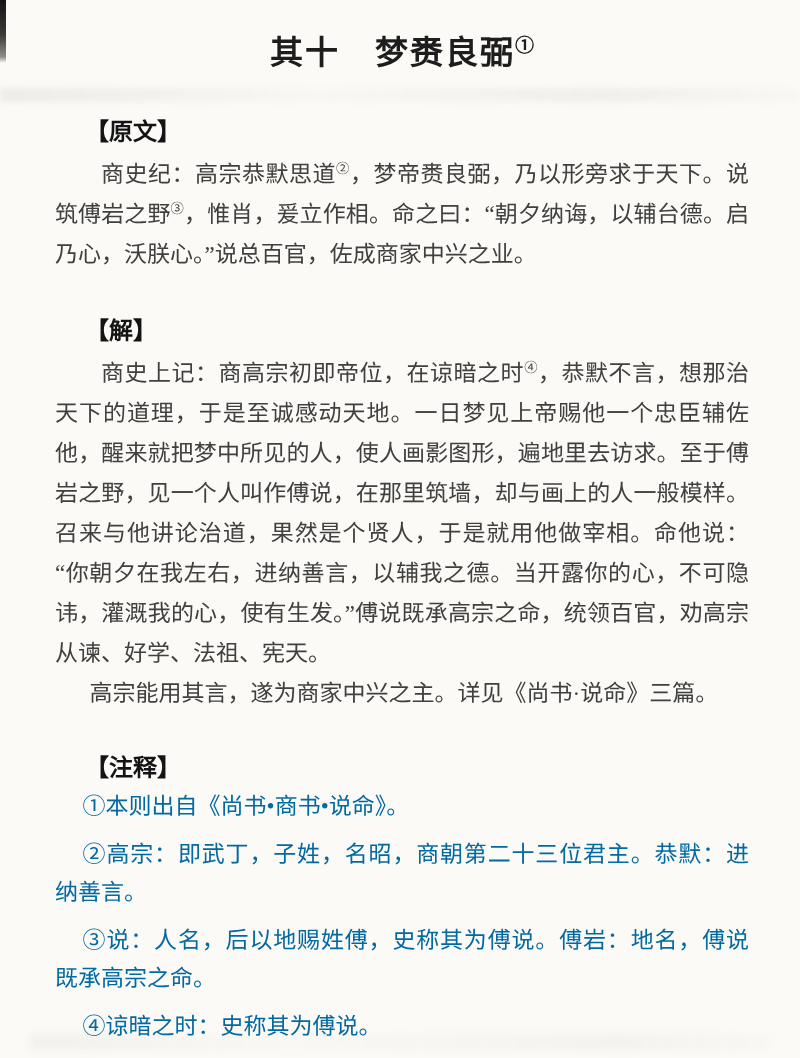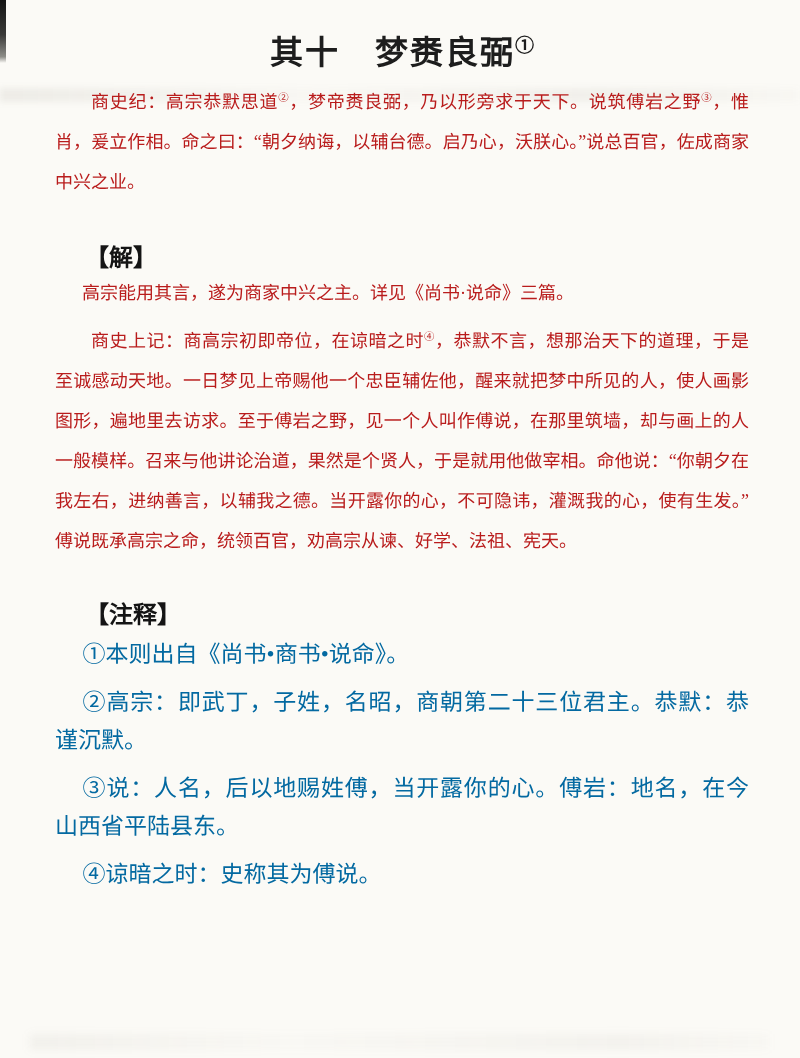--- a/index.html
+++ b/index.html
@@ -51,25 +51,25 @@
     font-size: 24px;
     font-weight: 700;
     color: #141414;
     line-height: 1.2;
   }
   .sec-header.h-original { margin-top: 44px; }
   .sec-header.h-jie      { margin-top: 42px; }
   .sec-header.h-notes    { margin-top: 40px; font-family: Liberation Serif, serif; }
   .para {
     margin: 8px 0 0 0;
-    font-size: 18px;
+    font-size: 23px;
     line-height: 40px;
     text-align: justify;
     text-indent: 2em;
-    color: #b91c1c;
+    color: #404040;
   }
   .para.second { text-indent: 1.5em; margin-top: 0; }
   .note {
     margin: 0 0 10px 0;
     font-size: 23px;
     line-height: 38px;
     text-align: justify;
     text-indent: 1.2em;
     color: #0369a1;
   }
@@ -80,30 +80,31 @@
 
 <div class="scan-bar"></div>
 <div class="scan-smudge-top"></div>
 <div class="scan-smudge-bottom"></div>
 
 <div class="page">
 
   <h1 class="title"><span>其十　梦赉良弼</span><sup class="sup">①</sup></h1>
 
   <section>
+    <h2 class="sec-header h-original">【原文】</h2>
     <p class="para">商史纪：高宗恭默思道<sup class="sup">②</sup>，梦帝赉良弼，乃以形旁求于天下。说筑傅岩之野<sup class="sup">③</sup>，惟肖，爰立作相。命之曰：“朝夕纳诲，以辅台德。启乃心，沃朕心。”说总百官，佐成商家中兴之业。</p>
   </section>
 
   <section>
     <h2 class="sec-header h-jie">【解】</h2>
+    <p class="para">商史上记：商高宗初即帝位，在谅暗之时<sup class="sup">④</sup>，恭默不言，想那治天下的道理，于是至诚感动天地。一日梦见上帝赐他一个忠臣辅佐他，醒来就把梦中所见的人，使人画影图形，遍地里去访求。至于傅岩之野，见一个人叫作傅说，在那里筑墙，却与画上的人一般模样。召来与他讲论治道，果然是个贤人，于是就用他做宰相。命他说：“你朝夕在我左右，进纳善言，以辅我之德。当开露你的心，不可隐讳，灌溉我的心，使有生发。”傅说既承高宗之命，统领百官，劝高宗从谏、好学、法祖、宪天。</p>
     <p class="para second">高宗能用其言，遂为商家中兴之主。详见《尚书·说命》三篇。</p>
-    <p class="para">商史上记：商高宗初即帝位，在谅暗之时<sup class="sup">④</sup>，恭默不言，想那治天下的道理，于是至诚感动天地。一日梦见上帝赐他一个忠臣辅佐他，醒来就把梦中所见的人，使人画影图形，遍地里去访求。至于傅岩之野，见一个人叫作傅说，在那里筑墙，却与画上的人一般模样。召来与他讲论治道，果然是个贤人，于是就用他做宰相。命他说：“你朝夕在我左右，进纳善言，以辅我之德。当开露你的心，不可隐讳，灌溉我的心，使有生发。”傅说既承高宗之命，统领百官，劝高宗从谏、好学、法祖、宪天。</p>
   </section>
 
   <section>
     <h2 class="sec-header h-notes">【注释】</h2>
     <p class="note first">①本则出自《尚书•商书•说命》。</p>
-    <p class="note">②高宗：即武丁，子姓，名昭，商朝第二十三位君主。恭默：恭谨沉默。</p>
-    <p class="note">③说：人名，后以地赐姓傅，当开露你的心。傅岩：地名，在今山西省平陆县东。</p>
+    <p class="note">②高宗：即武丁，子姓，名昭，商朝第二十三位君主。恭默：进纳善言。</p>
+    <p class="note">③说：人名，后以地赐姓傅，史称其为傅说。傅岩：地名，傅说既承高宗之命。</p>
     <p class="note">④谅暗之时：史称其为傅说。</p>
   </section>
 
 </div>
 
 </body></html>

